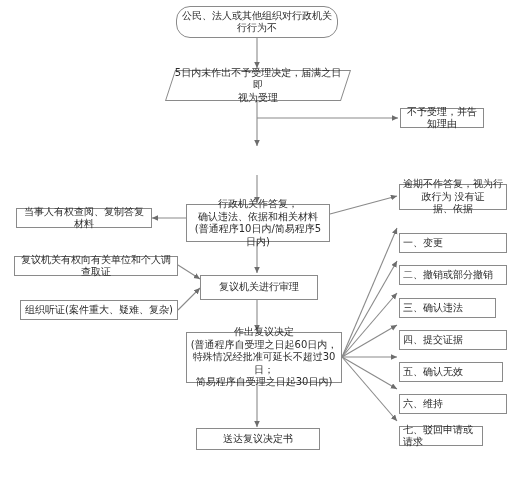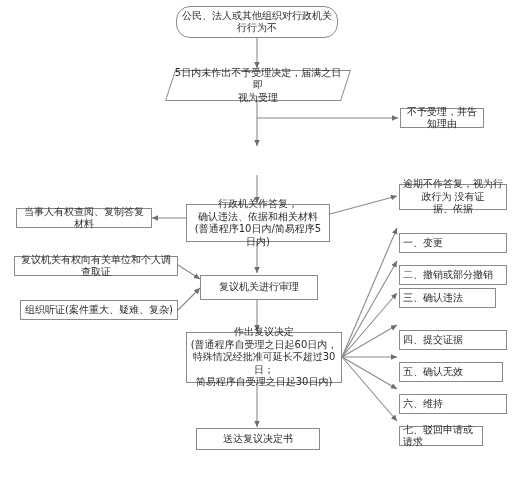--- a/index.html
+++ b/index.html
@@ -166,21 +166,21 @@
       <span class="line2">据、依据</span>
     </span>
   </div>
 
   <div class="node left-align" style="left:399px;top:218px;width:108px;height:20px;">
     <span class="inner">一、变更</span>
   </div>
   <div class="node left-align" style="left:399px;top:250px;width:108px;height:20px;">
     <span class="inner">二、撤销或部分撤销</span>
   </div>
-  <div class="node left-align" style="left:399px;top:273px;width:97px;height:20px;">
+  <div class="node left-align" style="left:399px;top:283px;width:97px;height:20px;">
     <span class="inner">三、确认违法</span>
   </div>
   <div class="node left-align" style="left:399px;top:315px;width:108px;height:20px;">
     <span class="inner">四、提交证据</span>
   </div>
   <div class="node left-align" style="left:399px;top:347px;width:104px;height:20px;">
     <span class="inner">五、确认无效</span>
   </div>
   <div class="node left-align" style="left:399px;top:379px;width:108px;height:20px;">
     <span class="inner">六、维持</span>

